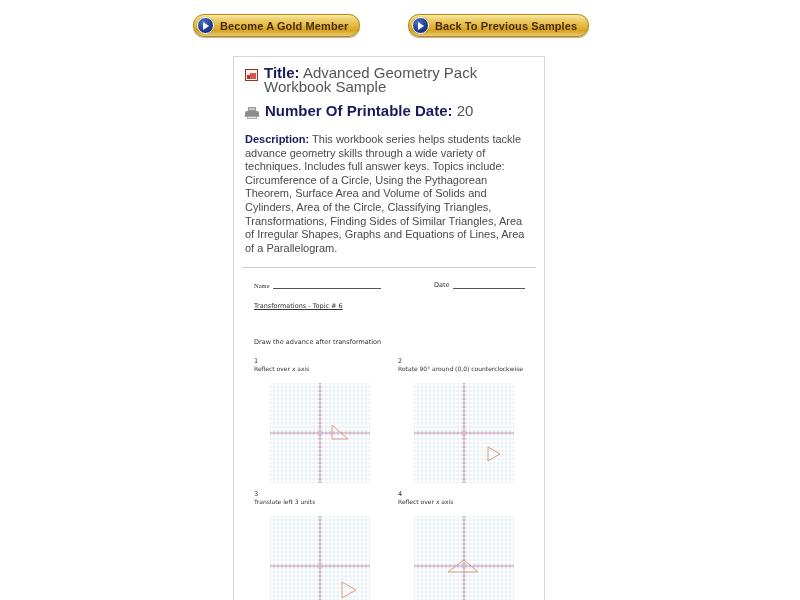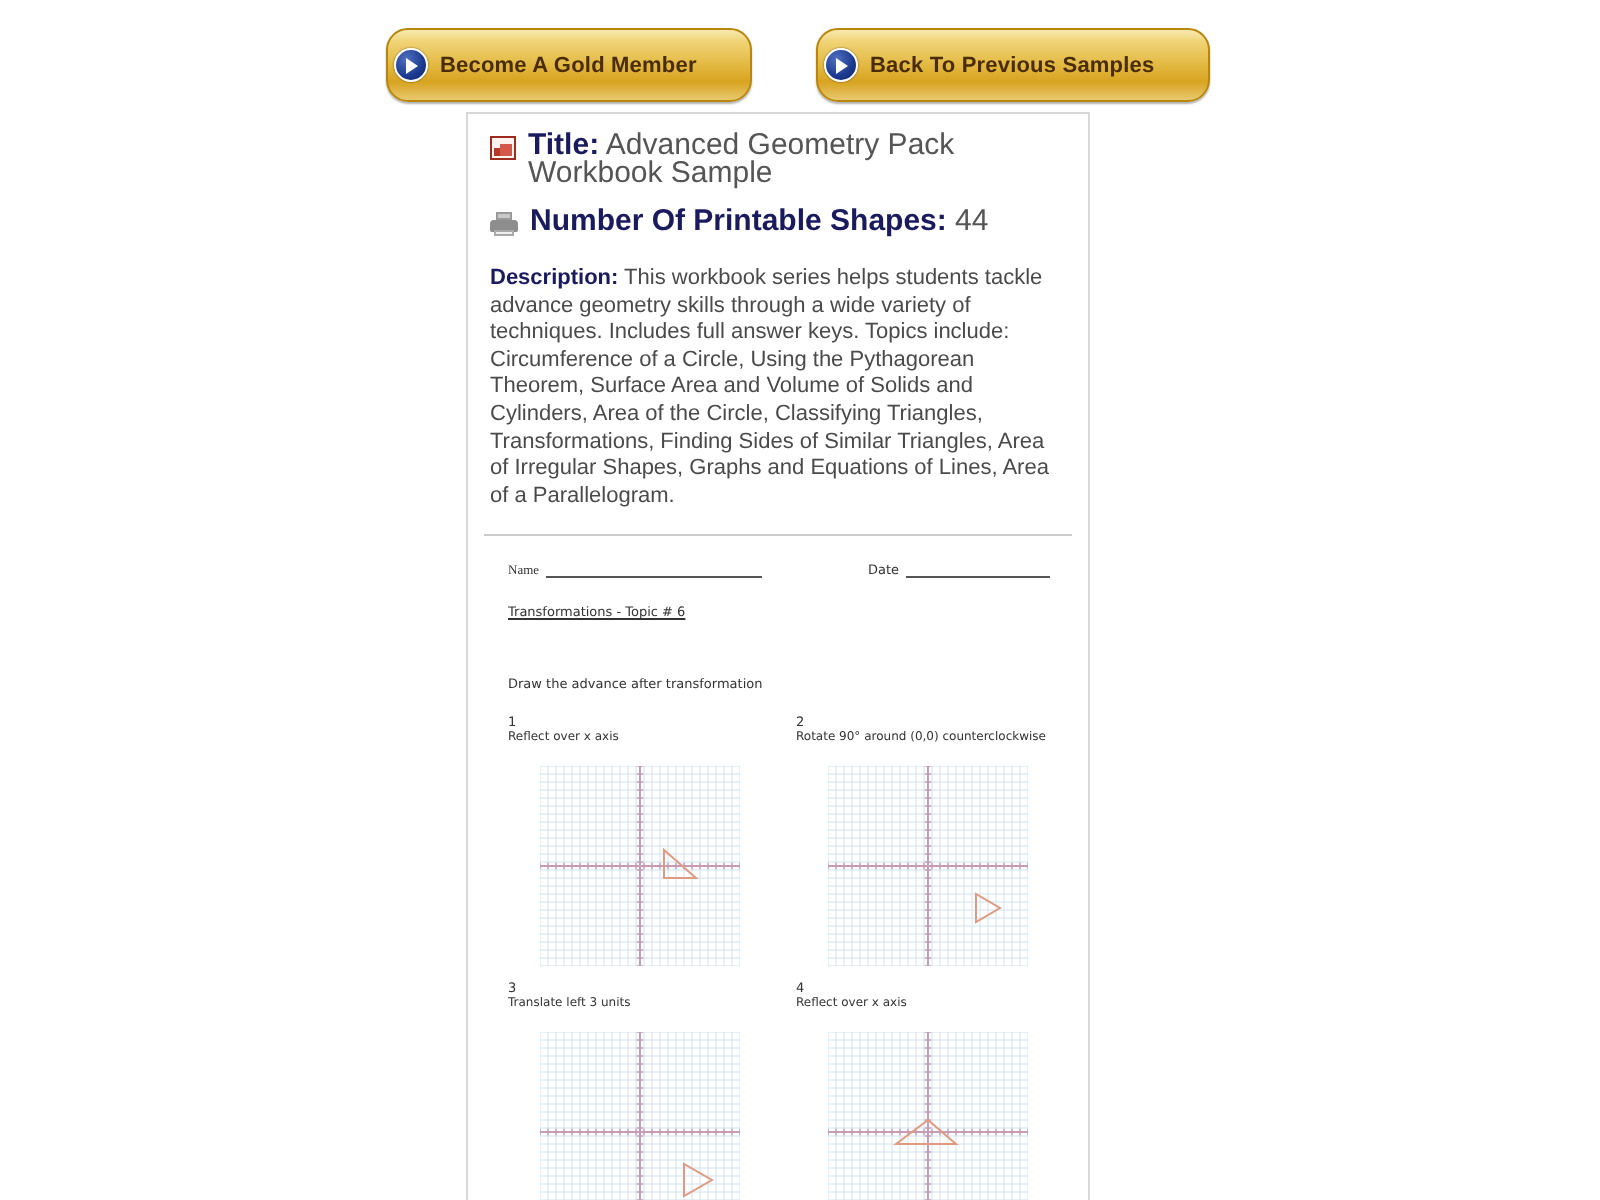--- a/index.html
+++ b/index.html
@@ -21,33 +21,33 @@
   .button-bar {
     position: absolute;
     top: 0;
     left: 0;
     width: 800px;
     height: 48px;
   }
   .gold-button {
     position: absolute;
     top: 14px;
-    height: 37px;
+    height: 23px;
     border-radius: 11px;
     background: linear-gradient(to bottom,
                 #f7e9b0 0%,
                 #f0d477 16%,
                 #e2b73f 52%,
                 #d8a320 74%,
                 #e8c970 100%);
     border: 1px solid #b8860b;
     box-shadow: 0 1px 1px rgba(0,0,0,0.30);
     display: flex;
     align-items: center;
-    padding: 0 27px 0 3px;
+    padding: 0 11px 0 3px;
     box-sizing: border-box;
     cursor: pointer;
   }
   #btn-gold-member { left: 193px; }
   #btn-back-samples { left: 408px; }
 
   .play-icon {
     width: 15px;
     height: 15px;
     border-radius: 50%;
@@ -279,22 +279,22 @@
 
   <div class="meta-row">
     <span class="meta-icon">
       <span class="icon-printer">
         <span class="p-top"></span>
         <span class="p-body"></span>
         <span class="p-out"></span>
       </span>
     </span>
     <span class="meta-text">
-      <span class="meta-label">Number Of Printable Shapes:</span>
-      <span>44</span>
+      <span class="meta-label">Number Of Printable Date:</span>
+      <span>20</span>
     </span>
   </div>
 
   <div class="description-block">
     <span class="description-label">Description:</span>
     <span>This workbook series helps students tackle advance geometry skills through a wide variety of techniques. Includes full answer keys. Topics include: Circumference of a Circle, Using the Pythagorean Theorem, Surface Area and Volume of Solids and Cylinders, Area of the Circle, Classifying Triangles, Transformations, Finding Sides of Similar Triangles, Area of Irregular Shapes, Graphs and Equations of Lines, Area of a Parallelogram.</span>
   </div>
 
   <div class="worksheet">
 

